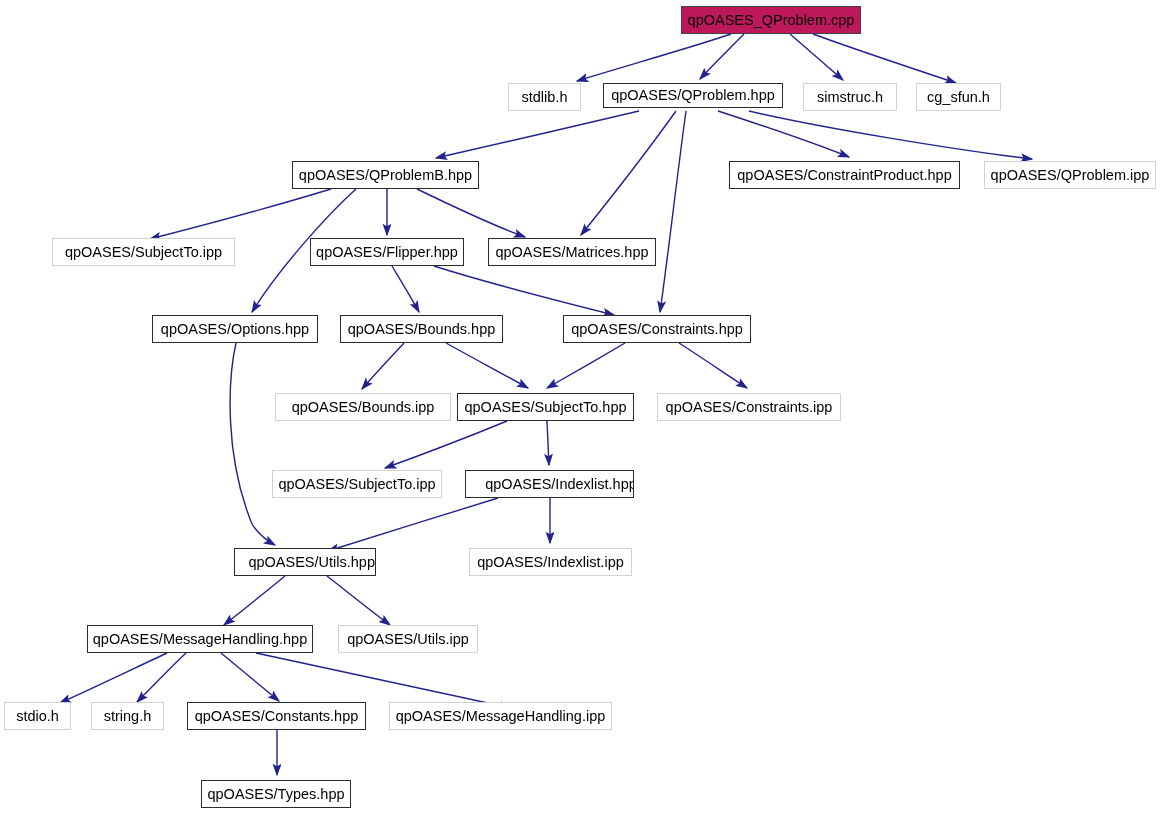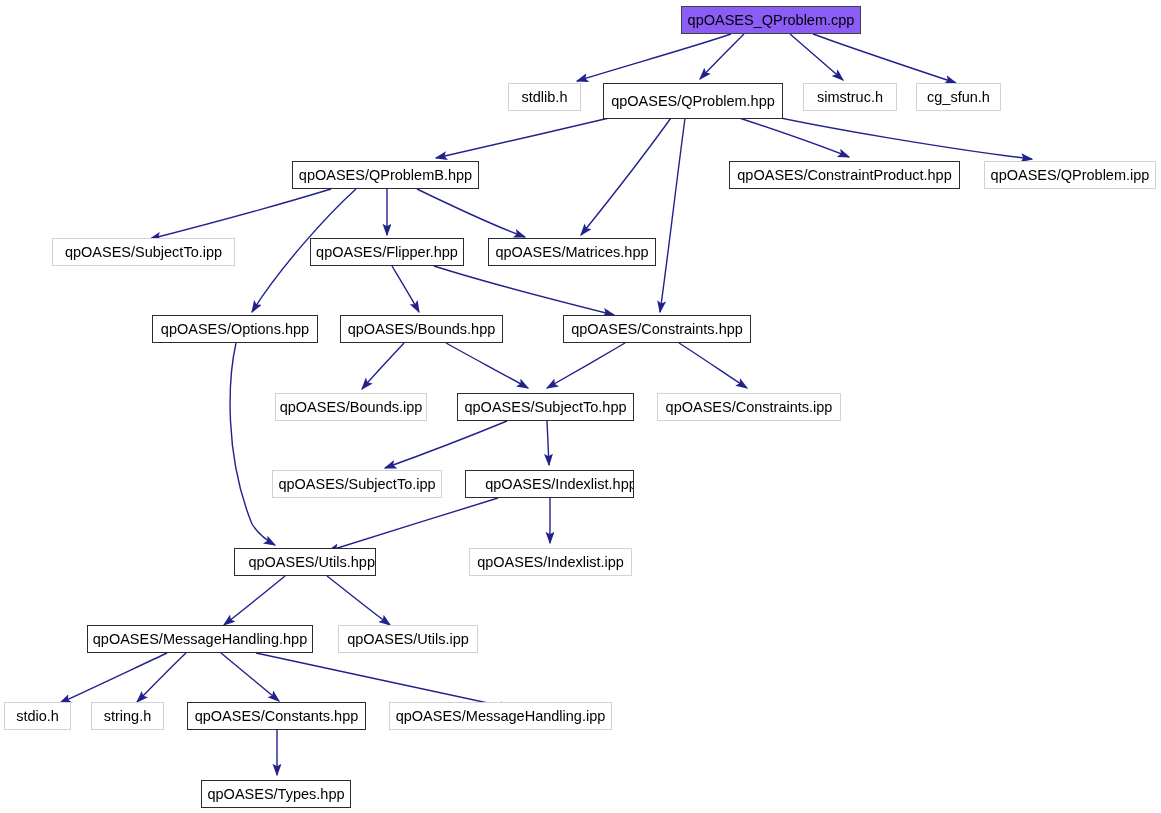--- a/index.html
+++ b/index.html
@@ -33,21 +33,21 @@
   }
   .node-label {
     font-size: 14.5px;
     line-height: 1;
     color: #000000;
     letter-spacing: 0px;
   }
   
   .style-root {
     border: 1px solid #404040;
-    background: #8b5cf6;
+    background: #be185d;
   }
   .style-hdr {
     border: 1px solid #2b2b2b;
     background: #ffffff;
   }
   .style-plain {
     border: 1px solid #d2d2d2;
     background: #ffffff;
   }
 </style>
@@ -95,21 +95,21 @@
         <path d="M 277,730 L 277,775" fill="none" stroke="#22228f" stroke-width="1.4" marker-end="url(#arrowhead)"></path>
       </g>
   </svg>
   <div id="nodes-layer">
       <div class="node-box style-root" style="left: 681px; top: 6px; width: 180px; height: 28px;">
         <span class="node-label">qpOASES_QProblem.cpp</span>
       </div>
       <div class="node-box style-plain" style="left: 508px; top: 83px; width: 73px; height: 28px;">
         <span class="node-label">stdlib.h</span>
       </div>
-      <div class="node-box style-hdr" style="left: 603px; top: 83px; width: 180px; height: 36px;">
+      <div class="node-box style-hdr" style="left: 603px; top: 83px; width: 180px; height: 25px;">
         <span class="node-label">qpOASES/QProblem.hpp</span>
       </div>
       <div class="node-box style-plain" style="left: 803px; top: 83px; width: 94px; height: 28px;">
         <span class="node-label">simstruc.h</span>
       </div>
       <div class="node-box style-plain" style="left: 916px; top: 83px; width: 85px; height: 28px;">
         <span class="node-label">cg_sfun.h</span>
       </div>
       <div class="node-box style-hdr" style="left: 292px; top: 161px; width: 187px; height: 28px;">
         <span class="node-label">qpOASES/QProblemB.hpp</span>
@@ -131,21 +131,21 @@
       </div>
       <div class="node-box style-hdr" style="left: 152px; top: 315px; width: 166px; height: 28px;">
         <span class="node-label">qpOASES/Options.hpp</span>
       </div>
       <div class="node-box style-hdr" style="left: 340px; top: 315px; width: 163px; height: 28px;">
         <span class="node-label">qpOASES/Bounds.hpp</span>
       </div>
       <div class="node-box style-hdr" style="left: 563px; top: 315px; width: 188px; height: 28px;">
         <span class="node-label">qpOASES/Constraints.hpp</span>
       </div>
-      <div class="node-box style-plain" style="left: 275px; top: 393px; width: 152px; height: 28px;">
+      <div class="node-box style-plain" style="left: 275px; top: 393px; width: 176px; height: 28px;">
         <span class="node-label">qpOASES/Bounds.ipp</span>
       </div>
       <div class="node-box style-hdr" style="left: 457px; top: 393px; width: 177px; height: 28px;">
         <span class="node-label">qpOASES/SubjectTo.hpp</span>
       </div>
       <div class="node-box style-plain" style="left: 657px; top: 393px; width: 184px; height: 28px;">
         <span class="node-label">qpOASES/Constraints.ipp</span>
       </div>
       <div class="node-box style-plain" style="left: 272px; top: 470px; width: 170px; height: 28px;">
         <span class="node-label">qpOASES/SubjectTo.ipp</span>

